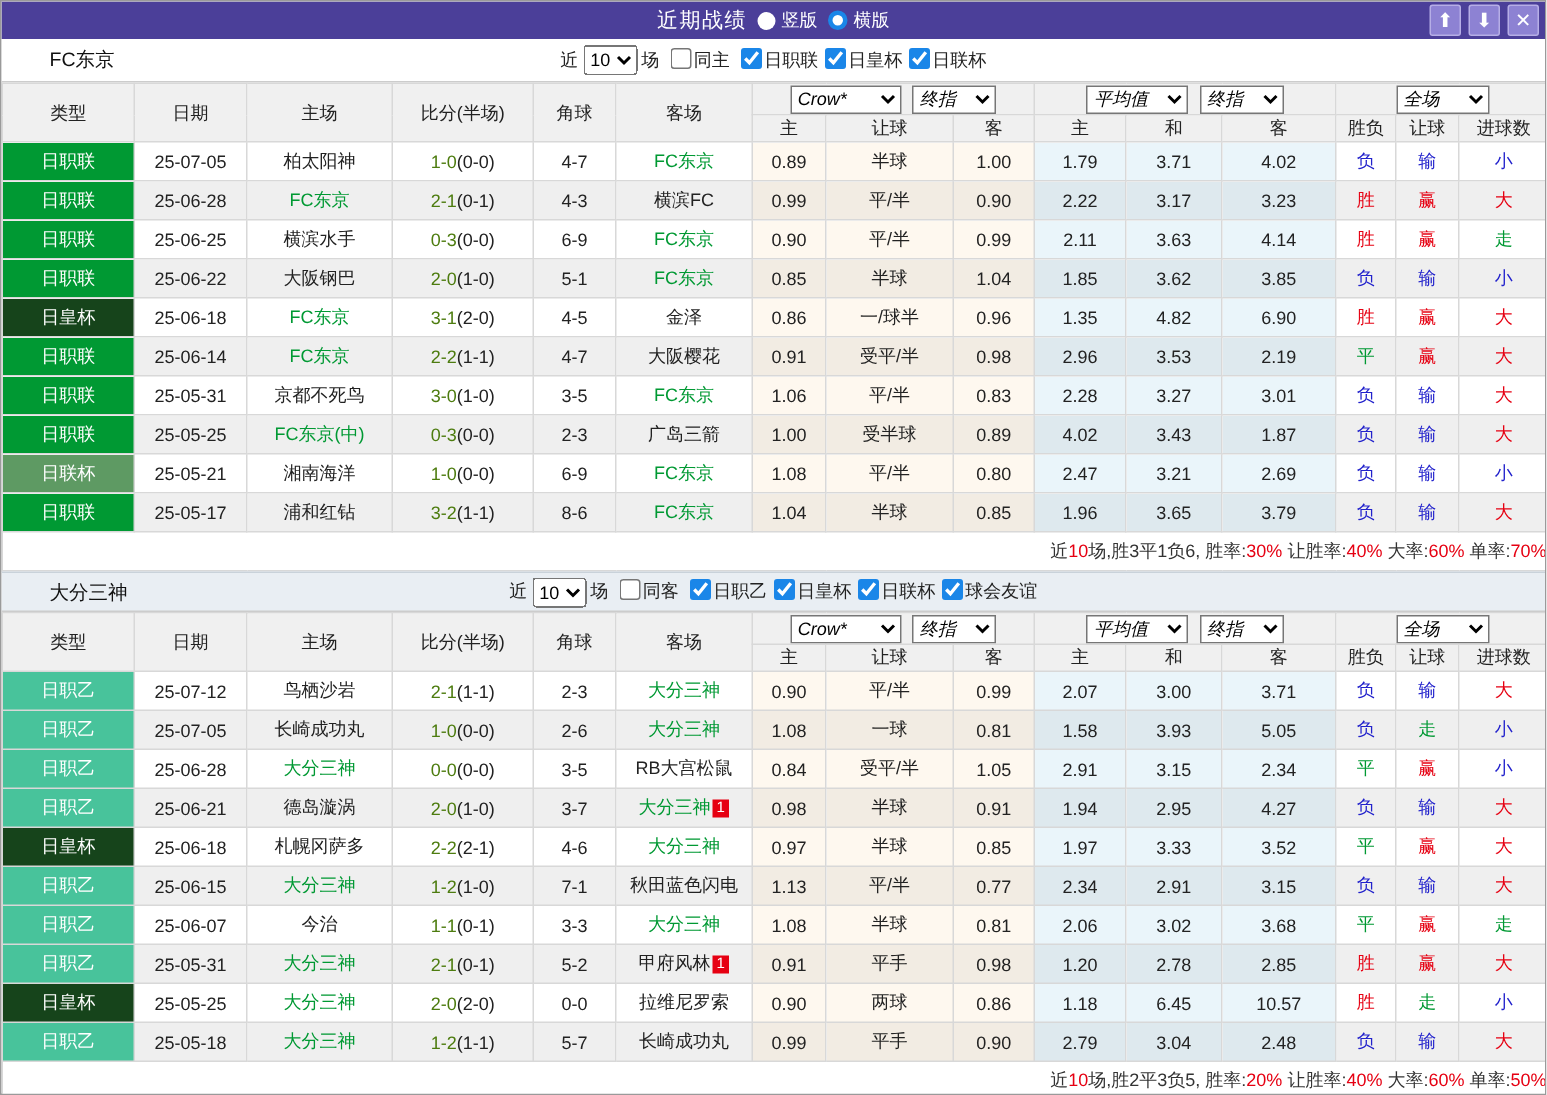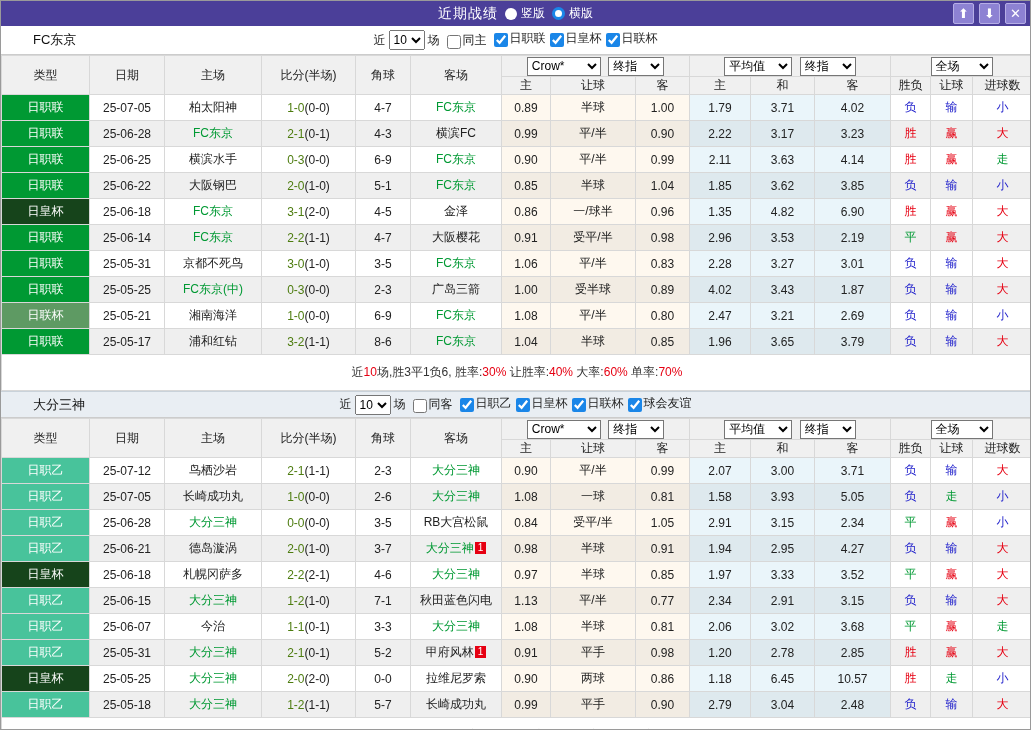--- a/index.html
+++ b/index.html
@@ -15,41 +15,41 @@
   .radio.sel { width:13px; height:13px; border:3.5px solid #1a86e8; background:#fff; }
   .winbtns { position:absolute; right:4px; top:2px; display:flex; gap:5px; }
   .winbtn { width:21px; height:21px; background:#8d82d3; border:1px solid #b6aee6; border-radius:2px; color:#fff; font-size:13px; line-height:19px; text-align:center; cursor:pointer; }
 
   
   .filterbar { height:29px; display:flex; align-items:center; position:relative; border-bottom:1px solid #ccc; background:#fff; }
   .filterbar.alt { height:27px; background:#e9eef3; border-top:1px solid #c9d2da; }
   .team-name { position:absolute; left:32px; font-size:13px; color:#111; }
   .fcenter { margin:0 auto; display:flex; align-items:center; gap:3px; }
   .fcenter select { height:20px; font-size:12px; }
-  .cb { display:inline-flex; align-items:flex-end; gap:1px; margin-left:4px; }
+  .cb { display:inline-flex; align-items:flex-start; gap:1px; margin-left:4px; }
   .cb input { width:14px; height:14px; accent-color:#1a86e8; margin:0 1px 0 0; }
 
   
   table.grid { width:1031px; border-collapse:collapse; table-layout:fixed; }
   .grid th, .grid td { border:1px solid #d8d8d8; text-align:center; padding:0 1px; overflow:hidden; white-space:nowrap; }
   .grid thead th { background:#f0f0f0; font-weight:normal; font-size:12px; color:#222; }
   .grid thead tr.h1 th { height:21px; }
   .grid thead tr.h2 th { height:17px; }
-  .selth select { height:19px; font-size:12px; margin:0 2px; vertical-align:middle; background:#fff; }
+  .selth select { height:19px; font-size:12px; margin:0 2px; vertical-align:middle; background:#fff;font-style:italic; }
   .sel-crow { width:74px; } .sel-final { width:56px; } .sel-avg { width:68px; } .sel-full { width:62px; }
   .grid tbody tr { height:26px; }
   .grid tbody tr:nth-child(even) { background:#efefef; }
   .grid tbody td.type { color:#fff; }
   .grid tbody td.crow { background:rgba(250,228,190,0.25); }
   .grid tbody td.avg  { background:rgba(170,215,235,0.25); }
   .ft { color:#4d7c0f; }
   .ht { color:#222; }
   .focus { color:#009933; }
   .card { background:#e60012; color:#fff; font-size:10px; line-height:12px; padding:0 3px; margin-left:1px; display:inline-block; vertical-align:1px; }
-  .grid tfoot td.summary { height:36px; background:#fff; border:1px solid #d8d8d8; font-size:12px; color:#333; }
+  .grid tfoot td.summary { height:26px; background:#fff; border:1px solid #d8d8d8; font-size:12px; color:#333;text-align:right; }
   .red { color:#e60012; }
 </style>
 </head>
 <body>
 
 <div class="app">
 
   <div class="titlebar">
     <div class="title-center">
       <span class="title-text">近期战绩</span>

